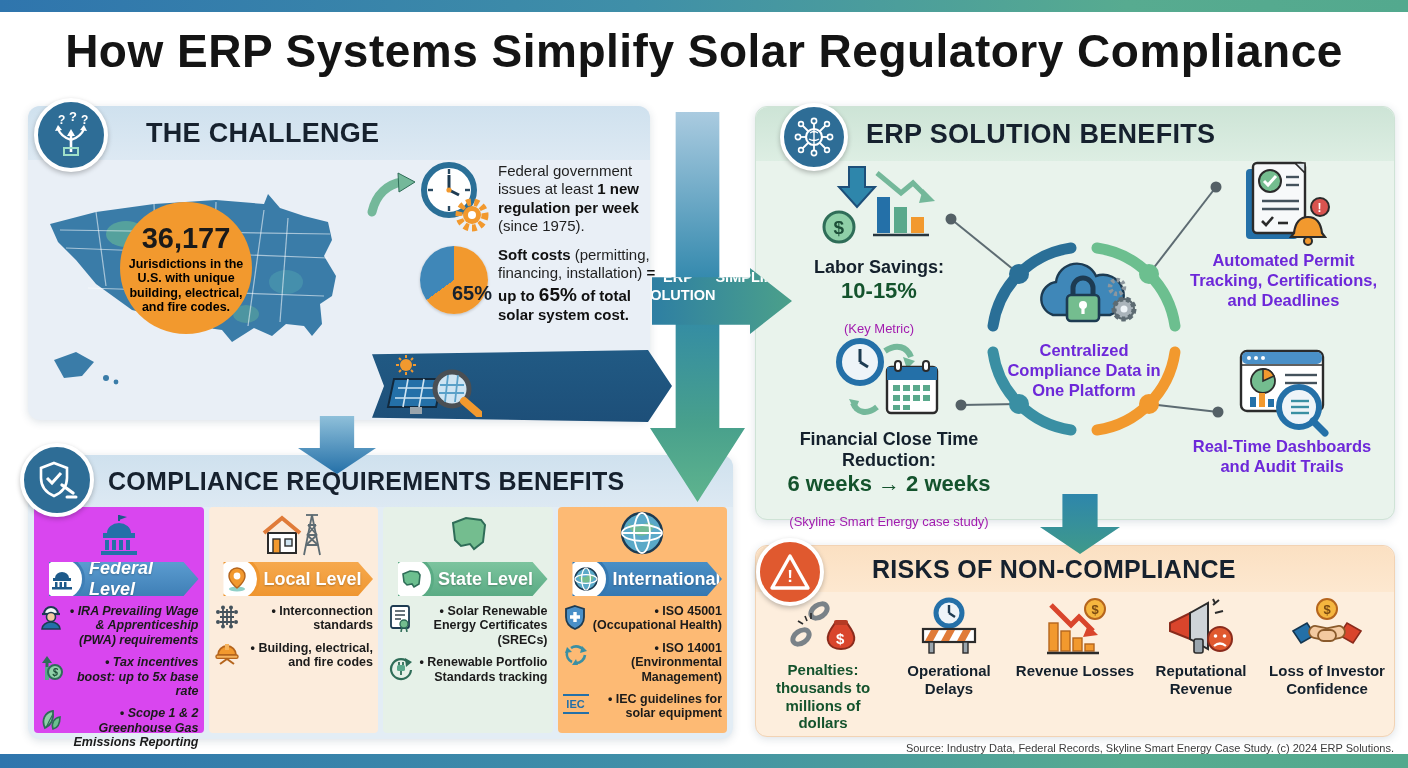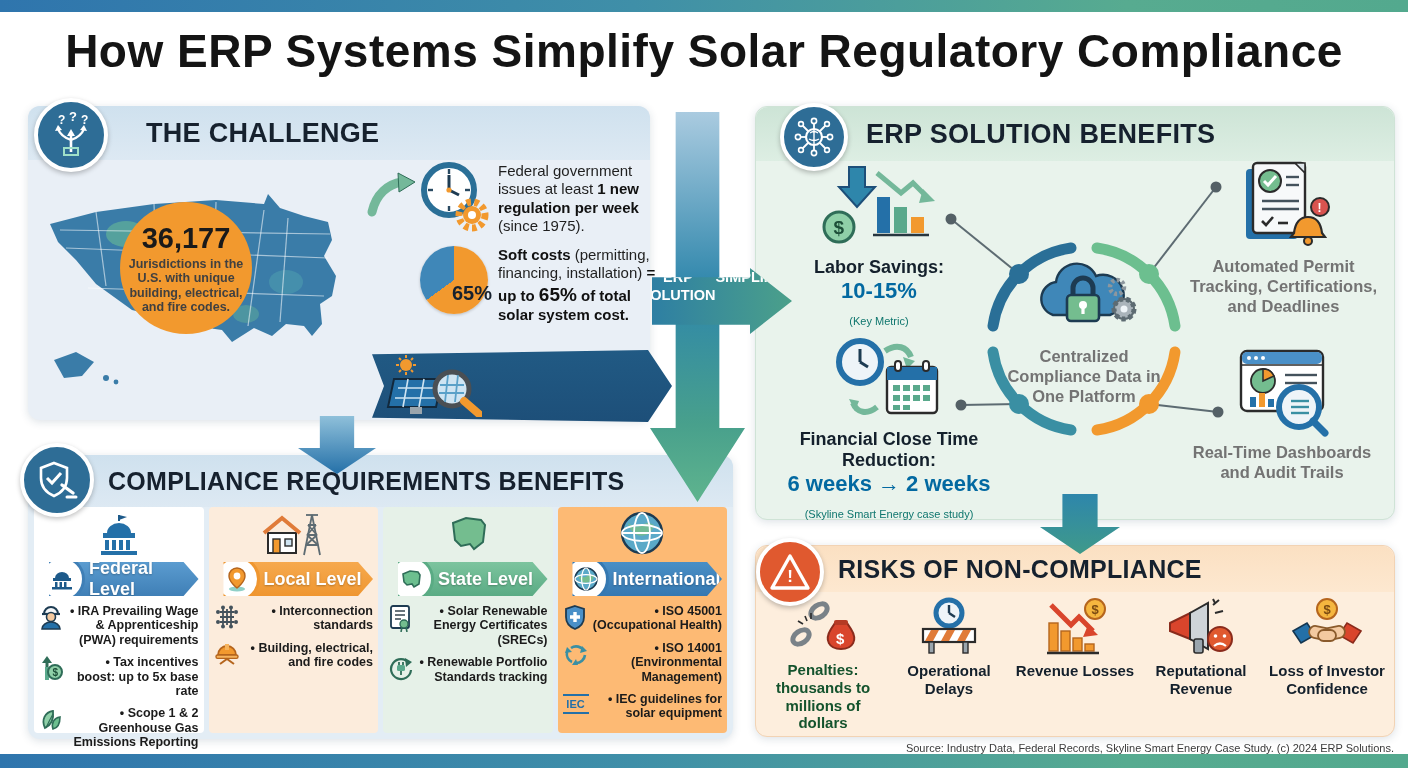--- a/index.html
+++ b/index.html
@@ -23,21 +23,21 @@
 
   
   .challenge { left:28px; top:106px; width:622px; height:314px; background:#e9eff6; }
   .challenge .panel-head { height:54px; background:linear-gradient(180deg,#cfe1ee,#dde9f3); padding-left:118px; }
   .challenge .head-label { font-size:27px; }
   .challenge-icon { left:6px; top:-8px; width:74px; height:74px; background:#2e6d96; }
   .map-svg { position:absolute; left:8px; top:58px; }
   .stat-circle { position:absolute; left:92px; top:96px; width:132px; height:132px; border-radius:50%;
     background:#f2992e; z-index:2; display:flex; flex-direction:column; align-items:center; justify-content:center; text-align:center; }
   .stat-value { font-size:29px; font-weight:800; color:#1a1a1a; }
-  .stat-label { width:118px; font-size:12.5px; font-weight:700; color:#404040; line-height:1.14; margin-top:2px; }
+  .stat-label { width:118px; font-size:12.5px; font-weight:700; color:#000000; line-height:1.14; margin-top:2px; }
   .curve-arrow { position:absolute; left:338px; top:64px; }
   .clockgear { position:absolute; left:388px; top:52px; }
   .fact-text { position:absolute; font-size:15px; line-height:1.22; color:#1f1f1f; }
   .fact1 { left:470px; top:56px; width:168px; }
   .fact2 { left:470px; top:140px; width:172px; }
   .fact-text b { color:#111; }
   .big65 { font-size:19px; font-weight:800; }
   .pie { position:absolute; left:392px; top:140px; width:68px; height:68px; border-radius:50%;
     background:conic-gradient(#f2992e 0 234deg,#3f87b8 234deg 360deg); box-shadow:0 1px 3px rgba(0,0,0,.2); }
   .pie-label { position:absolute; left:424px; top:176px; font-size:20px; font-weight:800; color:#16212e; z-index:2; }
@@ -70,32 +70,32 @@
   .benefits .head-label { font-size:27px; }
   .benefits-icon { left:24px; top:-4px; width:68px; height:68px; background:#2e6d96; }
   .net-svg { position:absolute; left:0; top:0; z-index:1; pointer-events:none; }
   .b-block { position:absolute; display:flex; flex-direction:column; align-items:center; text-align:center; z-index:2; }
   .b-labor { left:18px; top:54px; width:210px; }
   .b-permits { left:420px; top:50px; width:215px; }
   .b-financial { left:4px; top:228px; width:258px; }
   .b-dash { left:428px; top:238px; width:196px; }
   .b-center { left:248px; top:146px; width:160px; }
   .b-title { font-size:18px; font-weight:800; color:#14202c; margin-top:4px; }
-  .b-value { font-size:22px; font-weight:800; color:#0369a1; }
-  .b-note { font-size:11px; color:#0f766e; margin-top:11px; }
-  .b-label { font-size:16.5px; font-weight:800; color:#737373; line-height:1.2; margin-top:6px; }
+  .b-value { font-size:22px; font-weight:800; color:#14532d; }
+  .b-note { font-size:13px; color:#a21caf; margin-top:17px; }
+  .b-label { font-size:16.5px; font-weight:800; color:#6d28d9; line-height:1.2; margin-top:0; }
 
   
   .compliance { left:28px; top:455px; width:705px; height:284px; background:#e3edf5; }
   .compliance .panel-head { height:52px; background:linear-gradient(180deg,#cfe1ee,#dde9f3); padding-left:80px; }
   .compliance .head-label { font-size:25px; }
   .compliance-icon { left:-8px; top:-12px; width:74px; height:74px; background:#2e6d96; }
   .cols { position:absolute; left:6px; right:6px; top:52px; bottom:6px; display:flex; gap:5px; }
   .col { flex:1; border-radius:4px; position:relative; padding:2px 5px; }
-  .col-federal { background:#ffffff; }
+  .col-federal { background:#d946ef;font-style:italic; }
   .col-state { background:#e6f1e8; }
   .col-local { background:#fcecdc; }
   .col-intl { background:#fdba74; }
   .col-topicon { height:48px; display:flex; align-items:flex-end; justify-content:center; }
   .col-banner { position:relative; height:34px; margin-top:5px; margin-left:10px; border-radius:2px;
     clip-path:polygon(0 0,90% 0,100% 50%,90% 100%,0 100%); display:flex; align-items:center; }
   .col-banner .lbl { margin-left:40px; color:#fff; font-weight:800; font-size:18px; text-shadow:0 1px 2px rgba(0,0,0,.25); }
   .banner-fed { background:linear-gradient(180deg,#5b9cd0,#3f7fb6); }
   .banner-state { background:linear-gradient(180deg,#7cc49e,#5aab84); }
   .banner-local { background:linear-gradient(180deg,#f6a94e,#ef9630); }
@@ -109,21 +109,21 @@
   .col-items { margin-top:8px; }
   .c-item { display:flex; gap:5px; margin:0 0 8px 0; align-items:flex-start; }
   .c-item svg { flex-shrink:0; }
   .c-text { font-size:12.5px; font-weight:700; color:#1b1b1b; line-height:1.15;text-align:right; }
   .c-text::before { content:"• "; }
   .iec-badge { width:26px; height:20px; border-top:2px solid #2470a8; border-bottom:2px solid #2470a8;
     color:#2470a8; font-weight:800; font-size:11px; text-align:center; line-height:16px; flex-shrink:0; margin-top:2px; }
 
   
   .risks { left:755px; top:545px; width:640px; height:192px; background:#fdeedd; border:1px solid #f2d3b4; }
-  .risks .panel-head { height:46px; background:linear-gradient(180deg,#fbe0c2,#fde8d0); padding-left:82px; }
+  .risks .panel-head { height:46px; background:linear-gradient(180deg,#fbe0c2,#fde8d0); padding-left:116px; }
   .risks .head-label { font-size:25px; }
   .risks-icon { left:0px; top:-8px; width:68px; height:68px; background:#e0592f; }
   .risk-items { position:absolute; left:4px; right:4px; top:50px; bottom:4px; display:flex; }
   .r-item { flex:1; display:flex; flex-direction:column; align-items:center; text-align:center; }
   .r-icon { height:62px; display:flex; align-items:center; justify-content:center; }
   .r-label { font-size:15px; font-weight:800; color:#14202c; line-height:1.18; margin-top:4px; width:120px; }
   .r-penalty .r-label { color:#14532d; }
 
   .source { position:absolute; right:14px; top:742px; font-size:11px; color:#3a3a3a; }
 </style>

